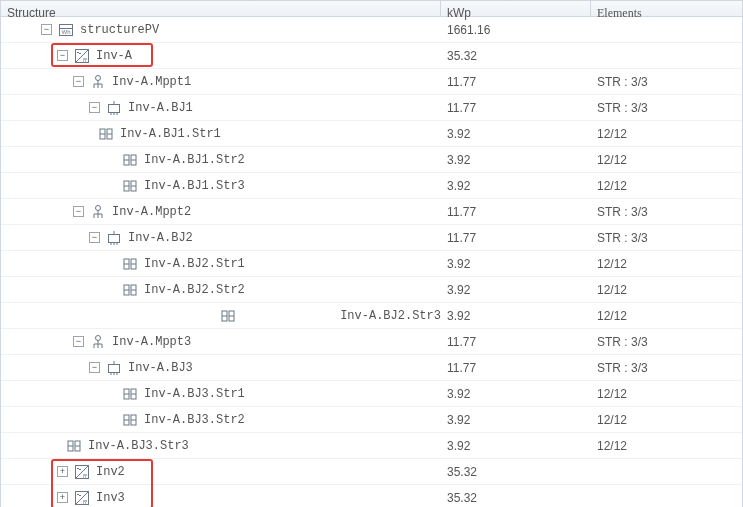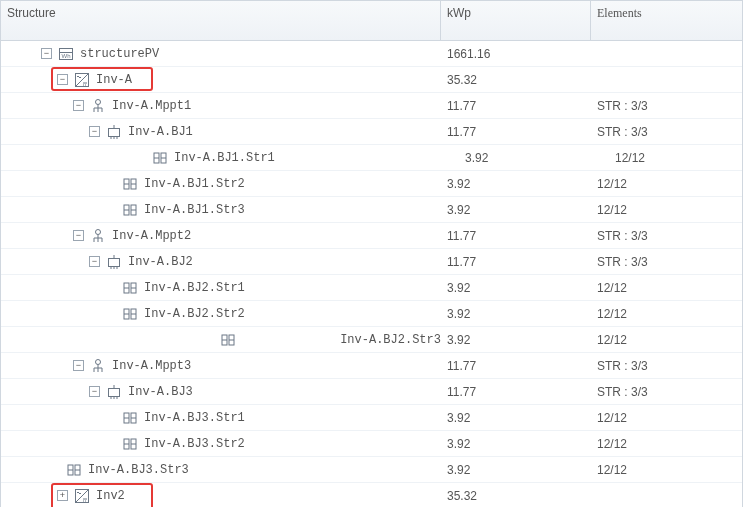--- a/index.html
+++ b/index.html
@@ -11,21 +11,21 @@
     background: #fff;
   }
   .container {
     width: 743px;
     border: 1px solid #d0d7df;
   }
   .header {
     display: flex;
     background: linear-gradient(#f7f9fb, #eef2f6);
     border-bottom: 1px solid #d0d7df;
-    height: 40px;
+    height: 16px;
     line-height: 24px;
     font-size: 12px;
     color: #555;
   }
   .col-structure { flex: 0 0 440px; padding-left: 6px; border-right: 1px solid #d0d7df; }
   .col-kwp       { flex: 0 0 150px; padding-left: 6px; border-right: 1px solid #d0d7df; }
   .col-elements  { flex: 1 1 auto;  padding-left: 6px; font-family: Liberation Serif, serif; }
   .row {
     display: flex;
     height: 26px;
@@ -148,21 +148,21 @@
               <line x1="8" y1="12.5" x2="8" y2="15" stroke="#6b7785"></line>
               <line x1="11" y1="12.5" x2="11" y2="15" stroke="#6b7785"></line>
             </svg>
           </span>
           <span class="label">Inv-A.BJ1</span>
         </div>
         <div class="cell-kwp">11.77</div>
         <div class="cell-elements">STR : 3/3</div>
       </div>
       <div class="row">
-        <div class="cell-structure" style="padding-left: 116px; margin-left: 18px;">
+        <div class="cell-structure" style="padding-left: 80px;">
           <span class="expander-spacer"></span>
           <span class="icon">
             <svg width="16" height="16" viewBox="0 0 16 16">
               <rect x="2" y="3" width="5" height="10" fill="none" stroke="#6b7785"></rect>
               <rect x="9" y="3" width="5" height="10" fill="none" stroke="#6b7785"></rect>
               <line x1="2" y1="8" x2="7" y2="8" stroke="#6b7785"></line>
               <line x1="9" y1="8" x2="14" y2="8" stroke="#6b7785"></line>
             </svg>
           </span>
           <span class="label">Inv-A.BJ1.Str1</span>

